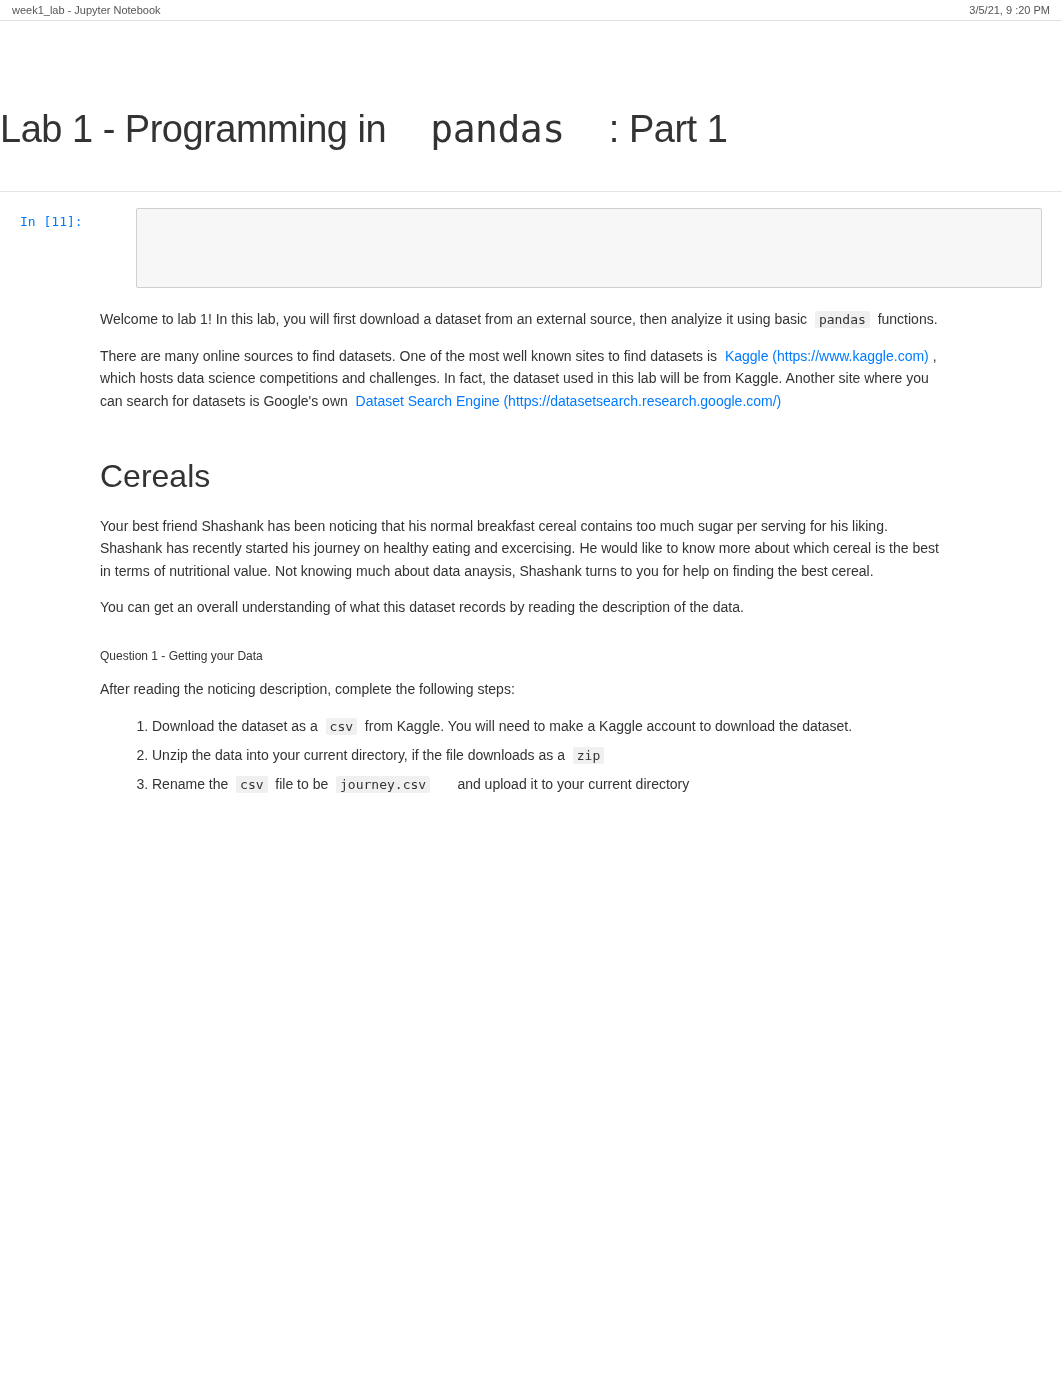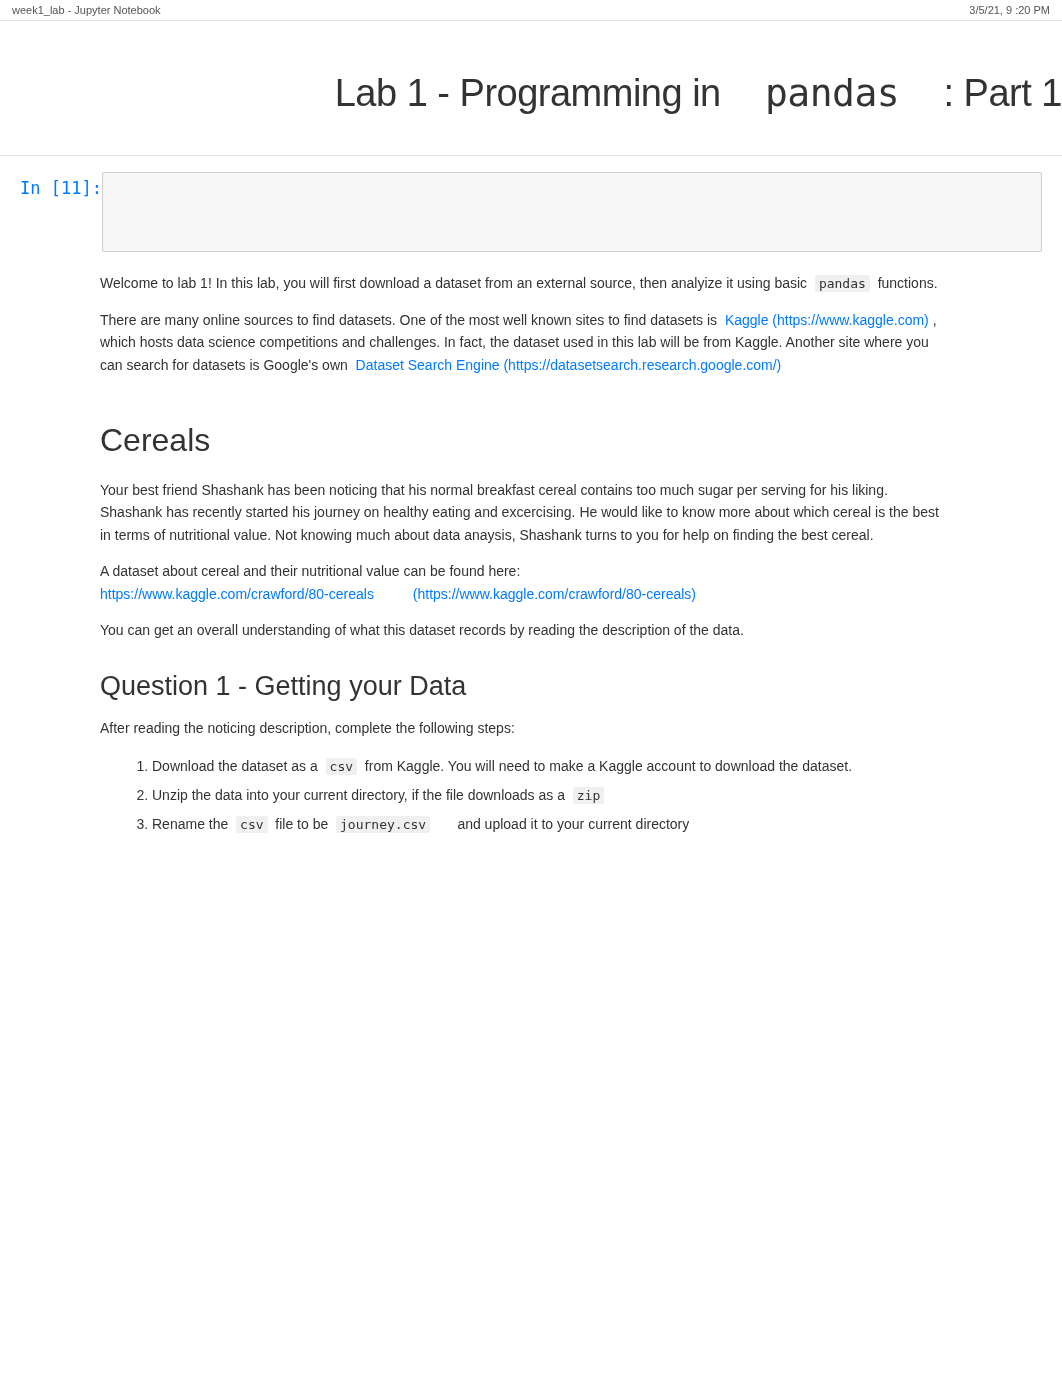--- a/index.html
+++ b/index.html
@@ -1,18 +1,19 @@
 <!DOCTYPE html>
 <html><head>
   <meta charset="utf-8">
   <style>
     * {
       box-sizing: border-box;
       margin: 0;
       padding: 0;
+      gap: 36px;
     }
 
     body {
       font-family: -apple-system, BlinkMacSystemFont, "Segoe UI", Helvetica, Arial, sans-serif;
       font-size: 14px;
       background: #fff;
       color: #333;
     }
 
     .browser-bar {
@@ -39,21 +40,21 @@
     .cell-area {
       display: flex;
       align-items: flex-start;
       margin-bottom: 0;
       padding: 0 20px;
     }
 
     .cell-label {
       min-width: 80px;
       color: #007bff;
-      font-size: 17px;
+      font-size: 13px;
       padding-top: 6px;
       font-family: monospace;
     }
 
     .cell-input-box {
       flex: 1;
       border: 1px solid #cfcfcf;
       border-radius: 2px;
       background: #f7f7f7;
       min-height: 80px;
@@ -62,41 +63,41 @@
 
     .content-area {
       padding: 20px 20px 20px 100px;
       max-width: 960px;
     }
 
     .notebook-title {
       font-size: 38px;
       font-weight: 300;
       color: #333;
-      text-align: right;
+      text-align: left;
       padding: 30px 0 40px 0;
       letter-spacing: -0.5px;
     }
 
     .notebook-title .code-inline {
       font-family: monospace;
       background: transparent;
       font-size: 38px;
       font-weight: 300;
     }
 
     .section-heading {
       font-size: 32px;
       font-weight: 400;
       color: #333;
       margin: 46px 0 20px 0;
     }
 
     .sub-heading {
-      font-size: 27px;
+      font-size: 12px;
       font-weight: 400;
       color: #333;
       margin: 30px 0 15px 0;
     }
 
     .para {
       font-size: 14px;
       line-height: 1.6;
       margin-bottom: 14px;
       color: #333;
@@ -172,26 +173,20 @@
         <span>There are many online sources to find datasets. One of the most well known sites to find datasets is</span>
         &nbsp;<a class="link" href="#">Kaggle (https://www.kaggle.com)</a>
         <span>, which hosts data science competitions and challenges. In fact, the dataset used in this lab will be from Kaggle. Another site where you can search for datasets is Google's own</span>
         &nbsp;<a class="link" href="#">Dataset Search Engine (https://datasetsearch.research.google.com/)</a>
       </p>
 
       <h2 class="section-heading">Cereals</h2>
 
       <p class="para">Your best friend Shashank has been noticing that his normal breakfast cereal contains too much sugar per serving for his liking. Shashank has recently started his journey on healthy eating and excercising. He would like to know more about which cereal is the best in terms of nutritional value. Not knowing much about data anaysis, Shashank turns to you for help on finding the best cereal.</p>
 
-      <p class="para">
-        <span>A dataset about cereal and their nutritional value can be found here:</span><br>
-        <a class="link" href="#">https://www.kaggle.com/crawford/80-cereals</a>
-        &nbsp;&nbsp;&nbsp;&nbsp;&nbsp;&nbsp;&nbsp;&nbsp;
-        <a class="link" href="#">(https://www.kaggle.com/crawford/80-cereals)</a>
-      </p>
 
       <p class="para">You can get an overall understanding of what this dataset records by reading the description of the data.</p>
 
       <h3 class="sub-heading">Question 1 - Getting your Data</h3>
 
       <p class="para">After reading the noticing description, complete the following steps:</p>
 
       <ol>
         <li>
           <span>Download the dataset as a</span>

